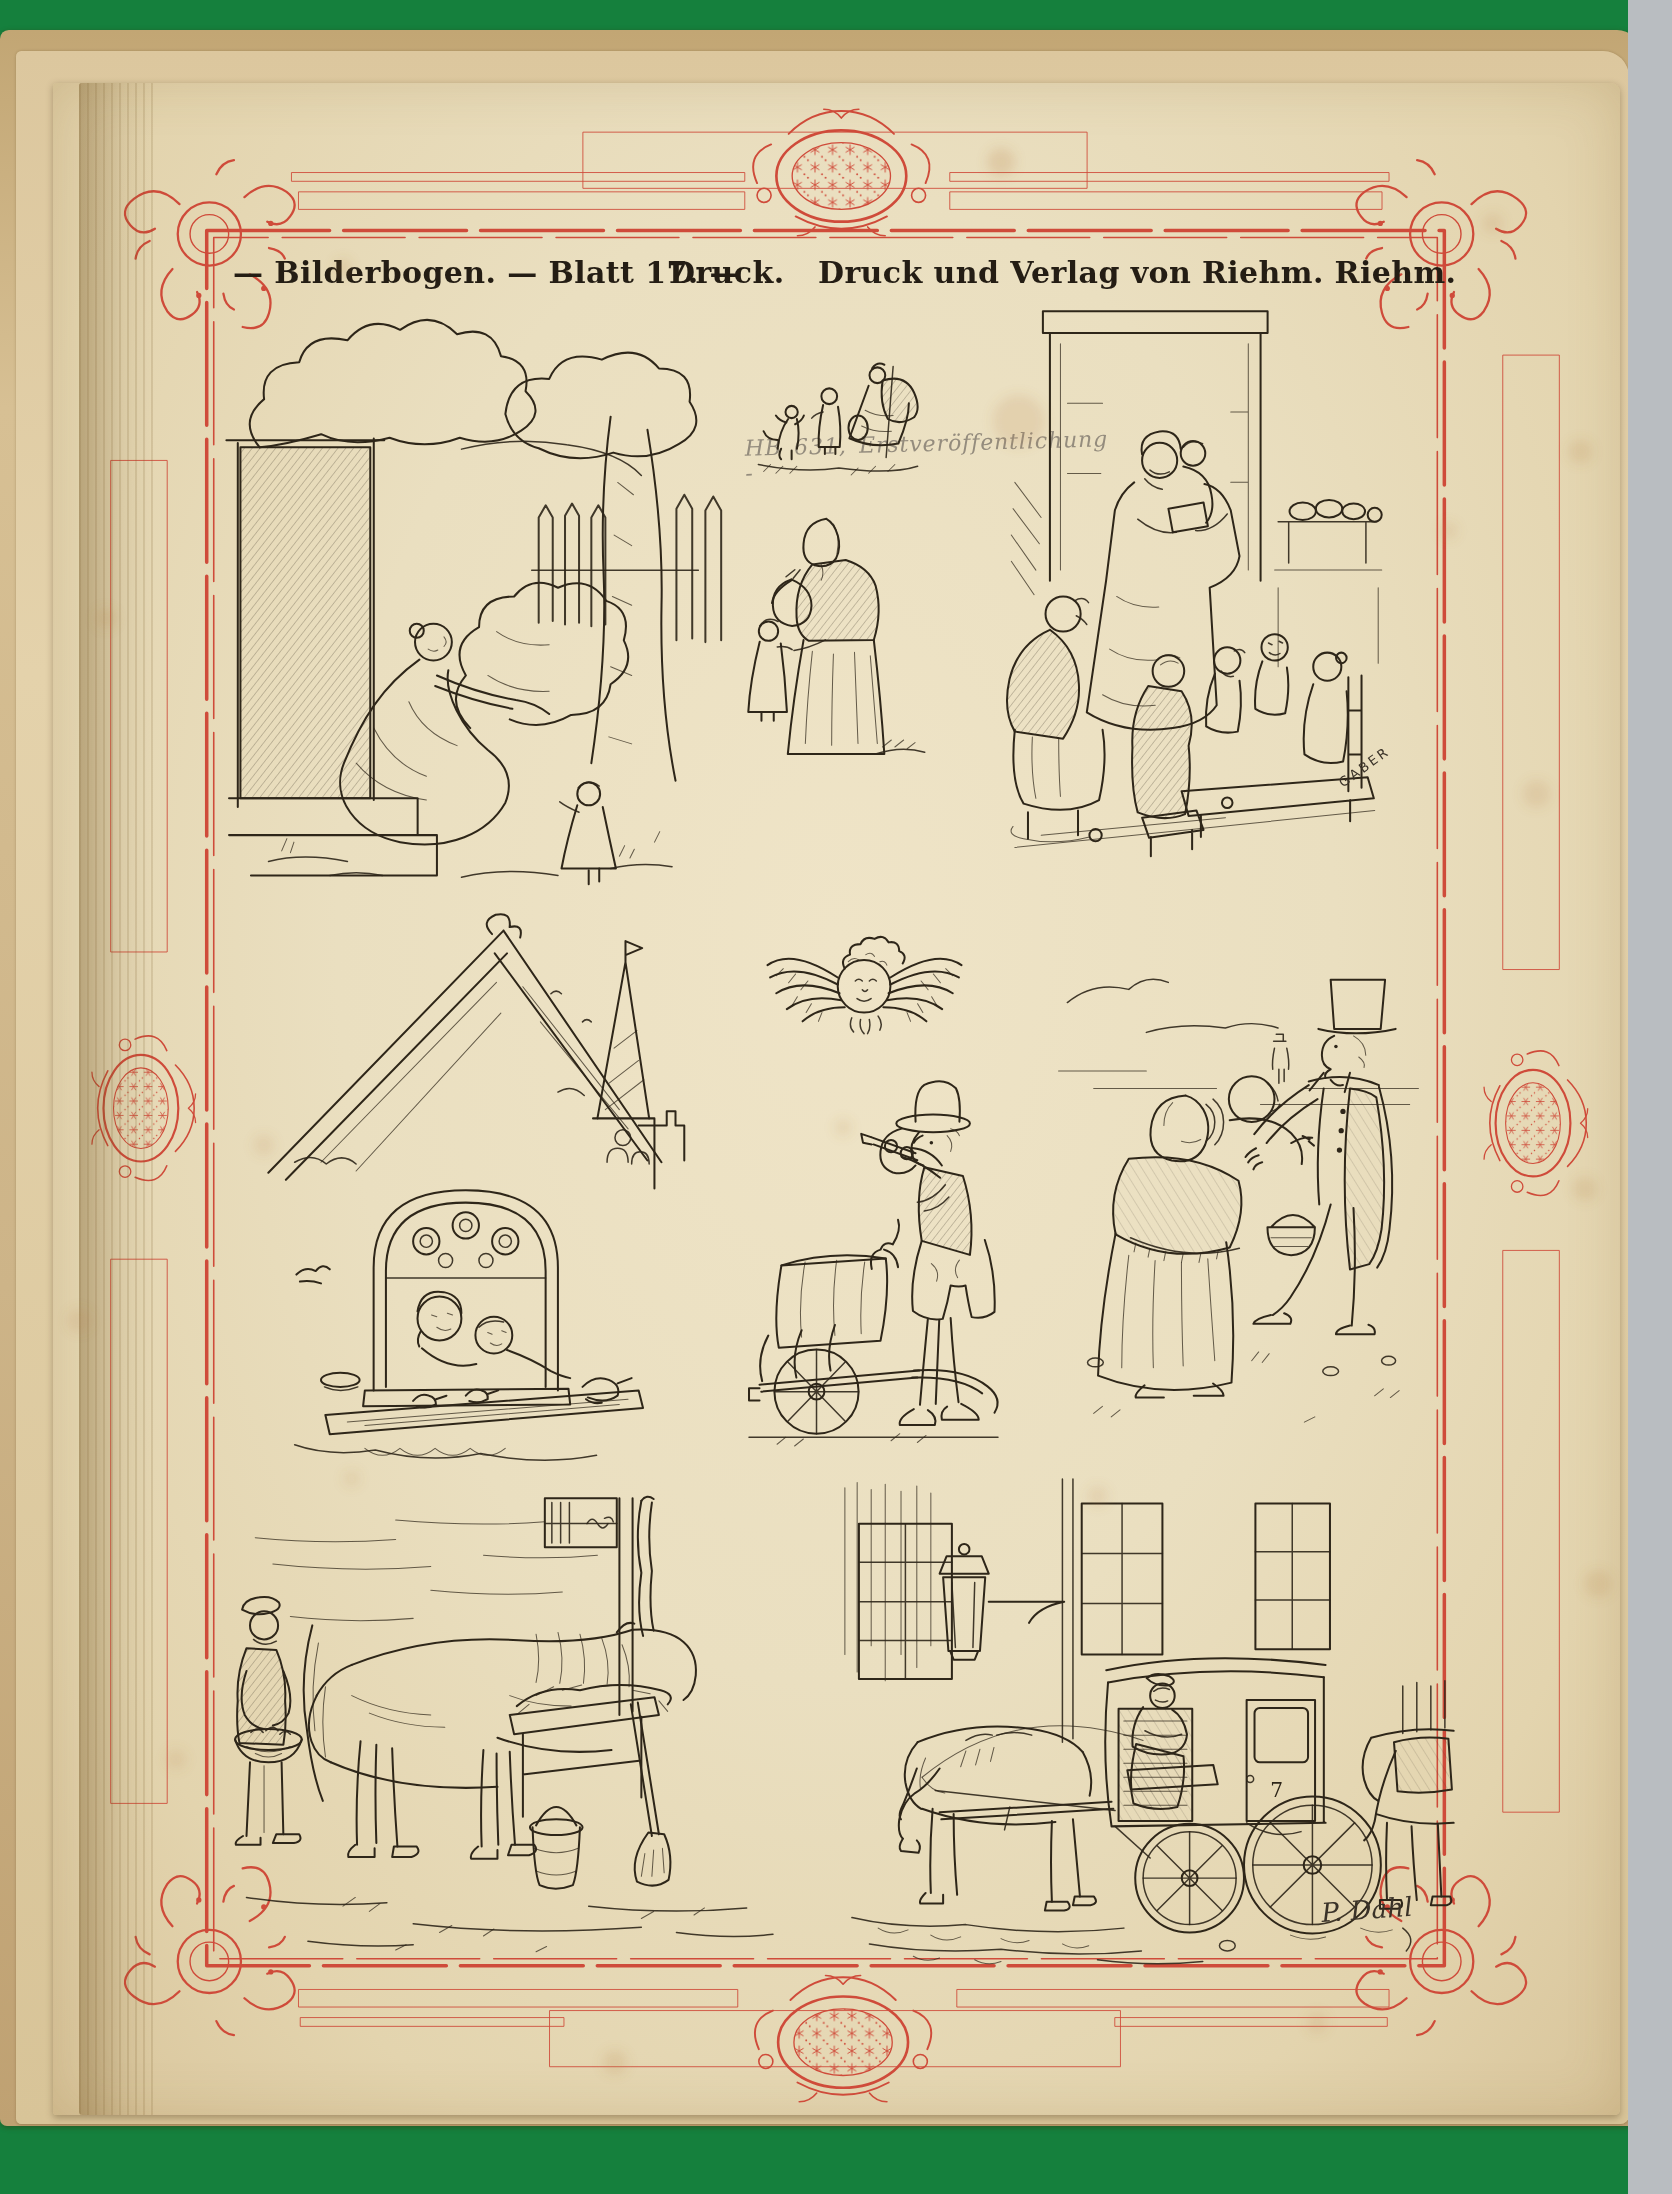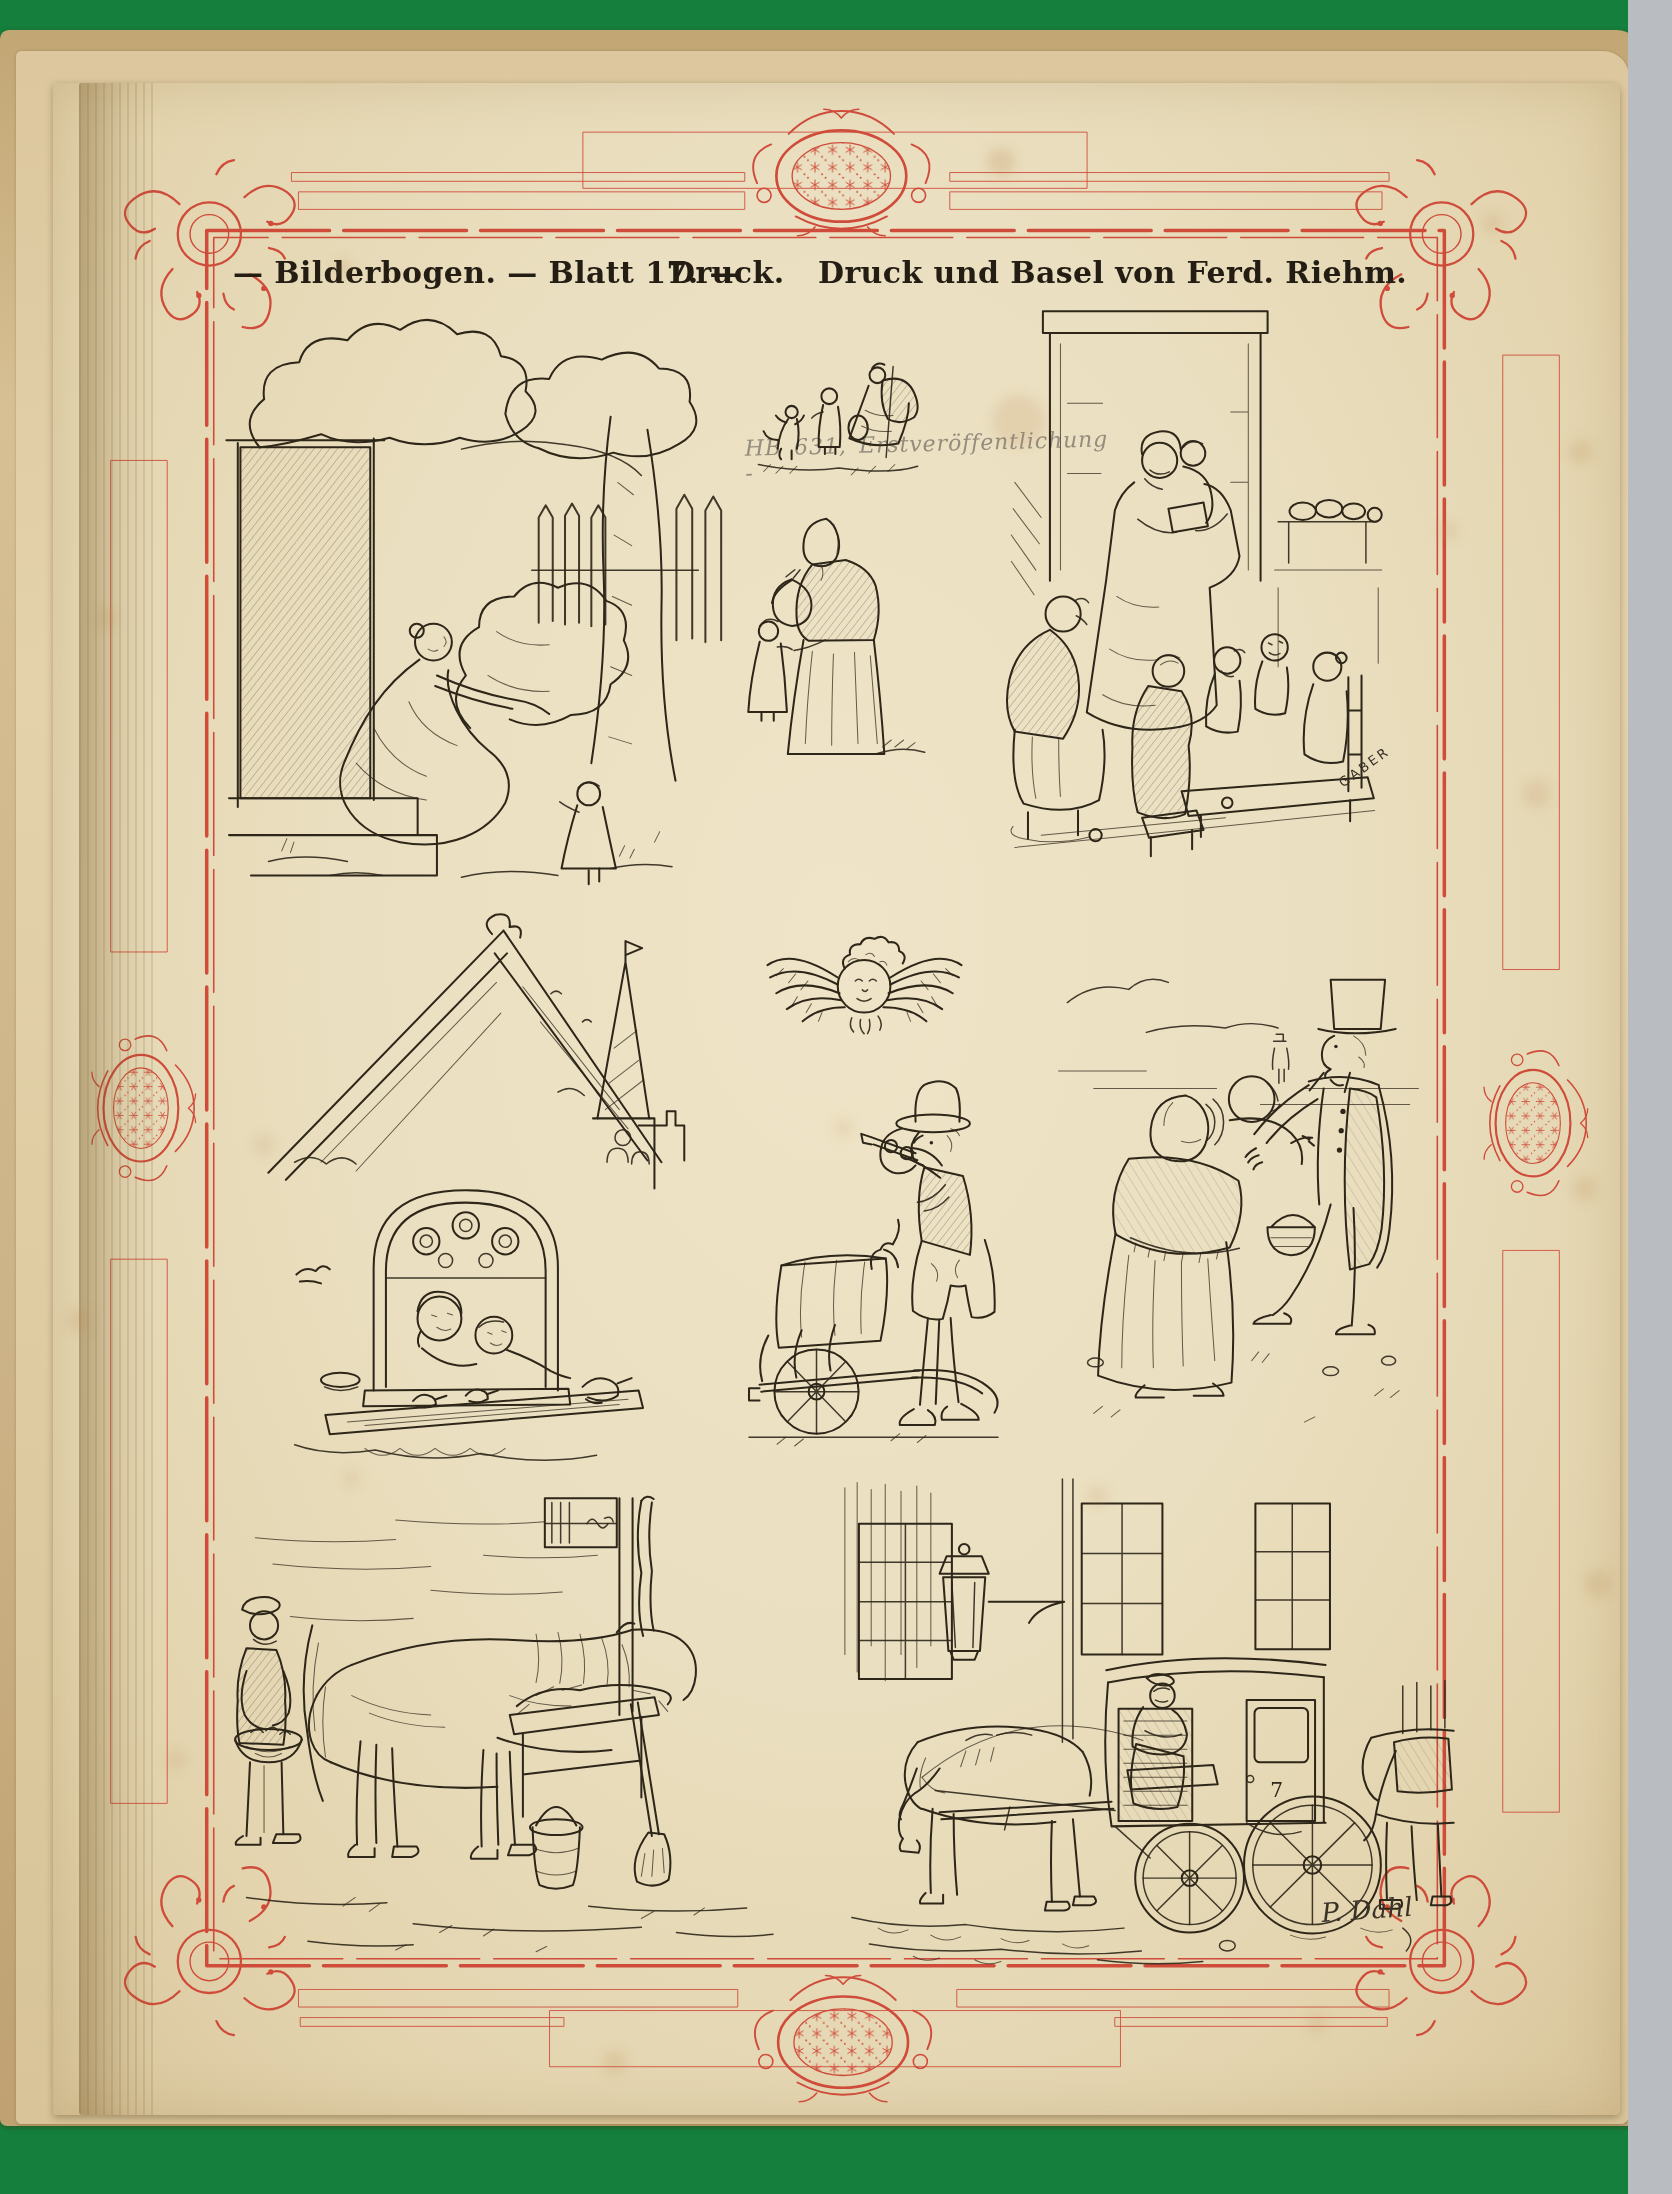--- a/index.html
+++ b/index.html
@@ -159,21 +159,21 @@
       <use href="#cornerO" transform="translate(188,182)"></use>
       <use href="#cornerO" transform="translate(1572,182) scale(-1,1)"></use>
       <use href="#cornerO" transform="translate(188,2130) scale(1,-1)"></use>
       <use href="#cornerO" transform="translate(1572,2130) scale(-1,-1)"></use>
     </svg>
 
     
     <div class="header">
       <span style="left:180px;top:172px">— Bilderbogen. — Blatt 17. —</span>
       <span style="left:616px;top:172px">Druck.</span>
-      <span style="left:765px;top:172px">Druck und Basel von Ferd. Riehm.</span>
+      <span style="left:765px;top:172px">Druck und Verlag von Riehm. Riehm.</span>
     </div>
 
     
     <div class="pencil">HB 631, Erstveröffentlichung -</div>
 
     
     <figure class="fig" style="left:145px;top:224px;width:527px;height:579px">
       <svg class="eng" width="527" height="579" viewBox="0 0 600 660">
         <path d="M70,160 q-25,-30 5,-55 q-5,-40 40,-42 q10,-35 55,-25 q25,-30 60,-12 q35,-25 65,5 q40,-12 50,25 q35,5 28,40 q25,25 -5,45 q-30,20 -70,8 q-40,15 -80,0 q-45,12 -78,-4 q-40,12 -70,15"></path>
         <path d="M350,122 q5,-45 50,-40 q15,-35 60,-22 q40,-20 65,10 q40,0 35,38 q20,30 -12,48 q-35,22 -75,10 q-45,15 -85,-5 q-30,-8 -38,-39"></path>

